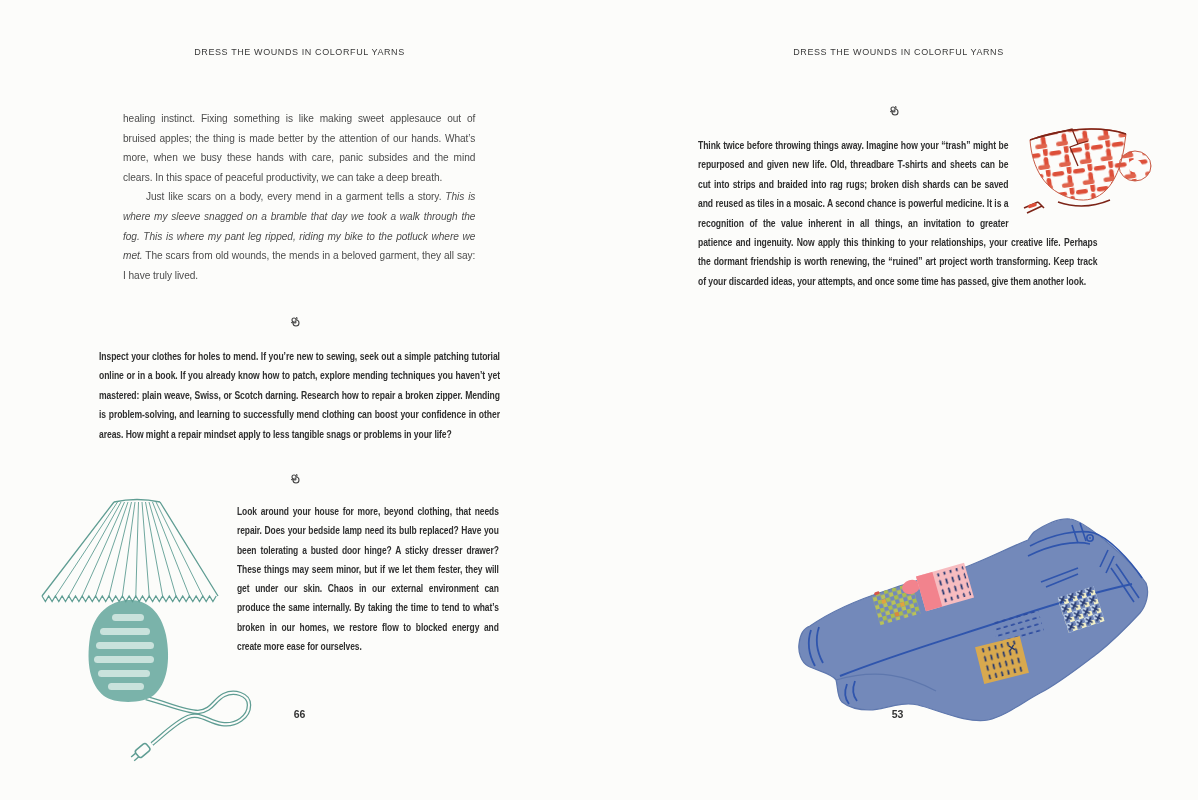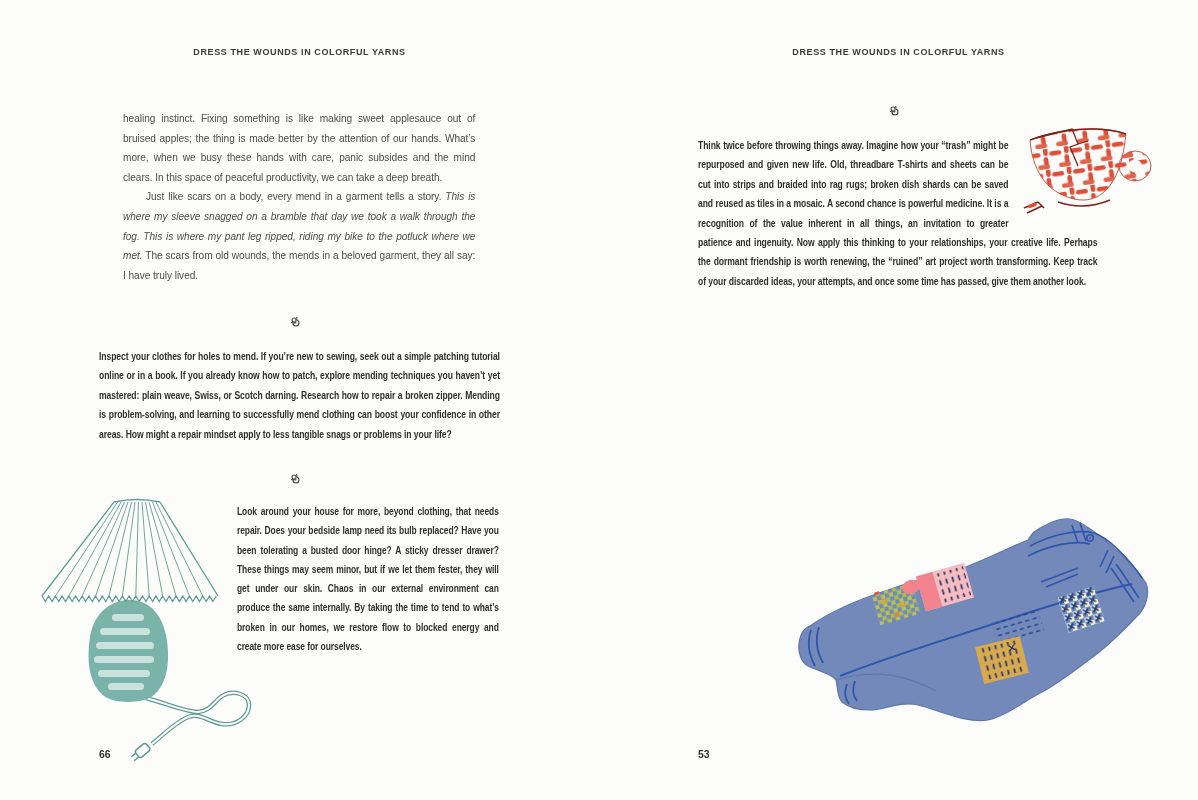--- a/index.html
+++ b/index.html
@@ -1,33 +1,33 @@
 <!DOCTYPE html>
 <html><head>
 <meta charset="utf-8">
 <style>
   html,body{margin:0;padding:0}
   .page{position:relative;width:1198px;height:800px;background:#fcfcfa;overflow:hidden;
         font-family:"Liberation Sans",sans-serif;color:#454545}
   .runhead{position:absolute;top:47px;width:599px;text-align:center;font-size:9px;
-           font-weight:bold;letter-spacing:.6px;color:#3a3a3a}
+           font-weight:normal;letter-spacing:.6px;color:#3a3a3a}
   #rh-l{left:0}#rh-r{left:599px}
   .para{position:absolute;text-align:justify;transform-origin:0 0;hyphens:none}
   .m0{margin:0}
   #p1{left:123px;top:109px;width:383px;transform:scaleX(.92);font-size:11px;
       line-height:19.6px;letter-spacing:-.05px;color:#4c4c4c}
   #p1 .indent{text-indent:25px}
   .bold{font-weight:bold;color:#303030;font-size:11px;letter-spacing:-.1px}
   #ex1{left:99px;top:347px;width:514px;transform:scaleX(.78);line-height:19.4px}
   #ex2{left:237px;top:502px;width:340px;transform:scaleX(.77);line-height:19.25px}
   #ex3{left:698px;top:136px;width:512px;transform:scaleX(.78);line-height:19.4px}
   .cup-spacer{float:right;width:114px;height:95px}
   .spiral{position:absolute;width:12px;height:12px}
   #sp1{left:291px;top:317px}#sp2{left:291px;top:474px}#sp3{left:890px;top:106px}
-  .pnum{position:absolute;top:748px;font-size:10.5px;font-weight:bold;color:#333;}
+  .pnum{position:absolute;top:708px;font-size:10.5px;font-weight:bold;color:#333;text-align:center}
   #pn66{left:99px;width:401px}#pn67{left:698px;width:399px}
   .illo{position:absolute}
   #lamp{left:28px;top:472px;width:225px;height:300px}
   #cup{left:1022px;top:110px;width:132px;height:112px}
   #jeans{left:778px;top:488px;width:420px;height:262px}
   em{font-style:italic}
 </style>
 </head>
 <body>
 

